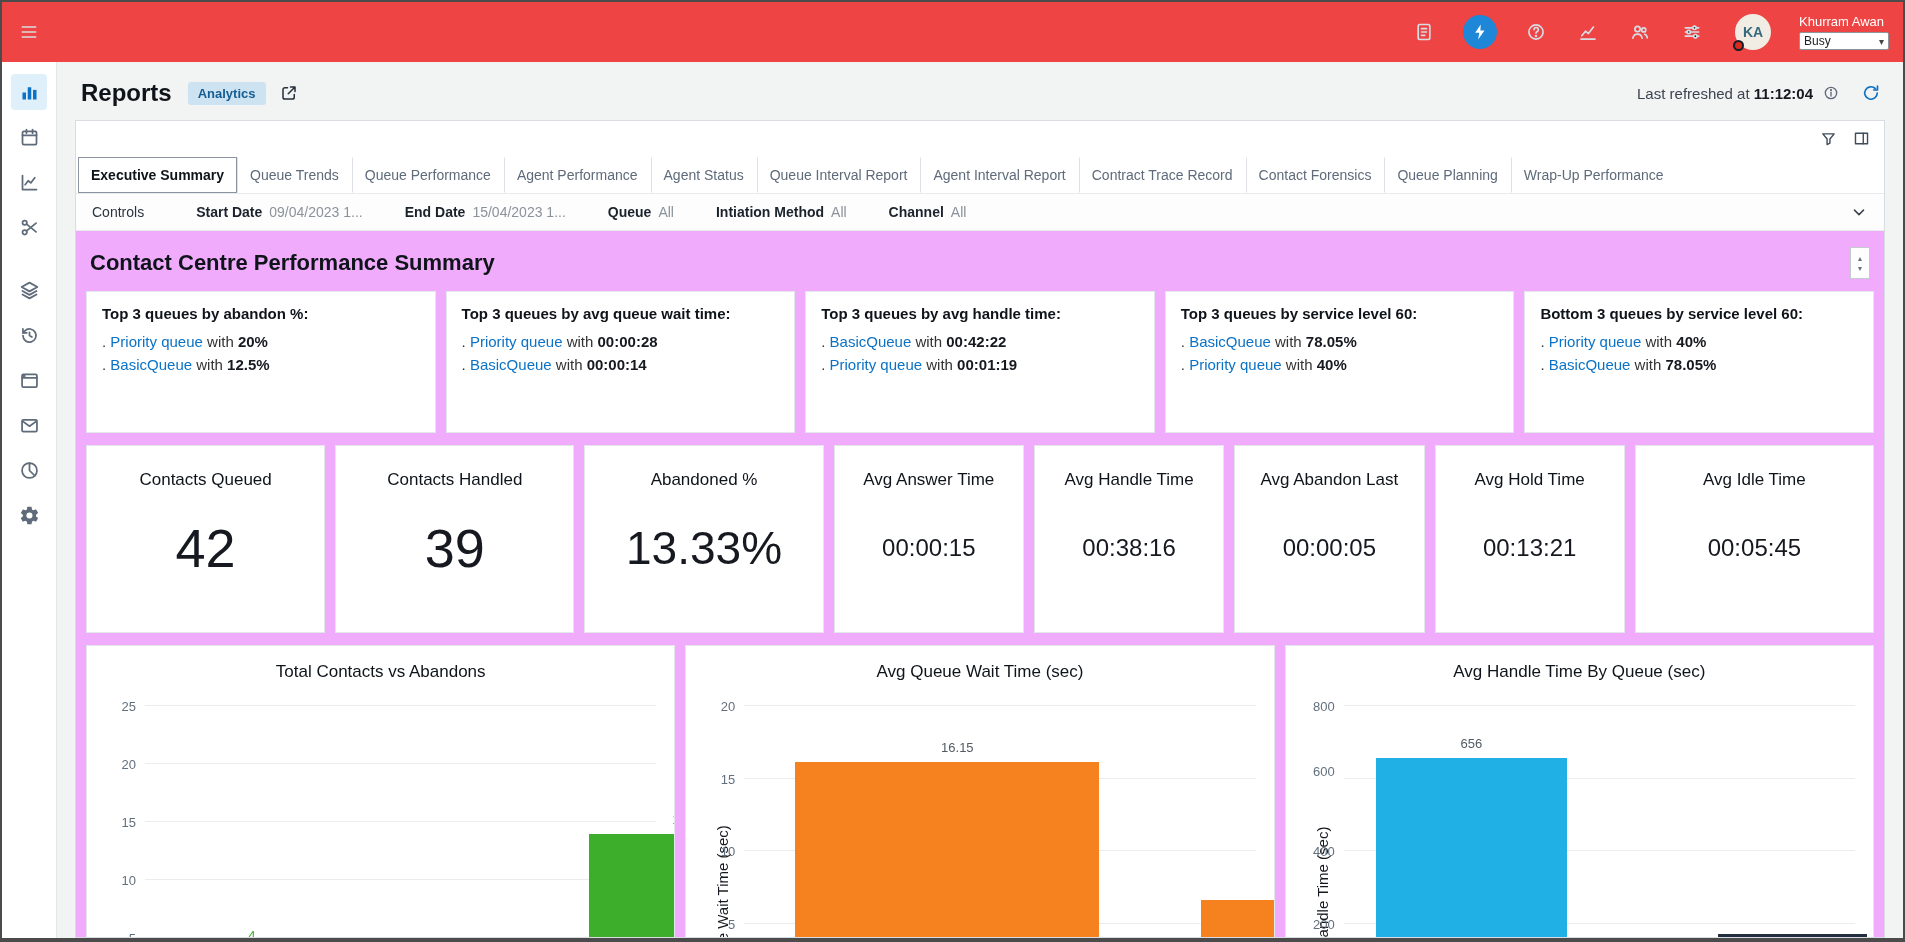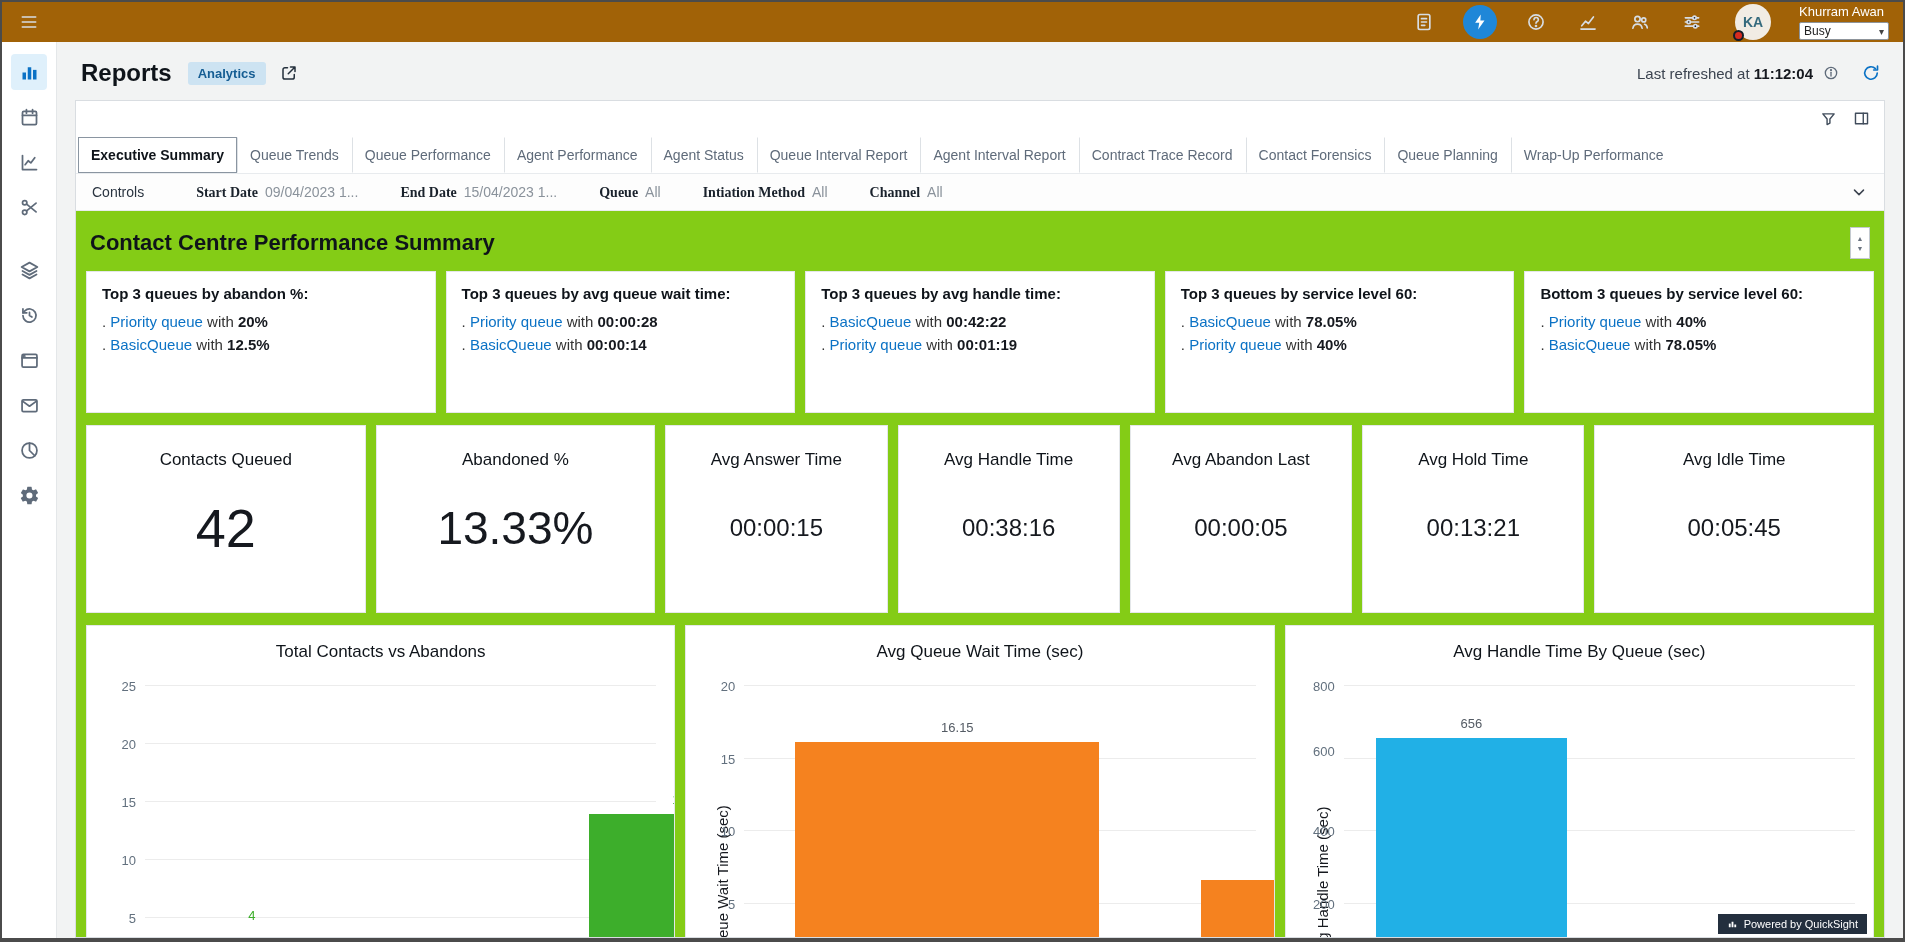--- a/index.html
+++ b/index.html
@@ -2,21 +2,21 @@
 <html><head>
 <meta charset="utf-8">
 <style>
   * { margin:0; padding:0; box-sizing:border-box; }
   html,body { width:1905px; height:942px; overflow:hidden; }
   body { font-family:"Liberation Sans","DejaVu Sans",sans-serif; background:#fff; }
   .app { width:1905px; height:942px; border:2px solid #4b4b4b; border-bottom-width:4px;
          display:flex; flex-direction:column; background:#f2f3f3; overflow:hidden; }
 
   
-  .topbar { height:40px; background:#a16207; display:flex; align-items:center; padding:0 14px; flex:none; color:#fff; }
+  .topbar { height:60px; background:#ef4444; display:flex; align-items:center; padding:0 14px; flex:none; color:#fff; }
   .tb-icon { display:inline-flex; align-items:center; justify-content:center; width:26px; height:26px;
              color:#d7dde4; cursor:pointer; background:none; border:none; }
   .tb-icon svg { width:20px; height:20px; }
   .tb-right { margin-left:auto; display:flex; align-items:center; gap:26px; }
   .bolt-active { width:34px; height:34px; border-radius:50%; background:#1f87d8; color:#fff; }
   .bolt-active svg { width:18px; height:18px; }
   .avatar { position:relative; width:36px; height:36px; border-radius:50%; background:#f1ece4; color:#356a7d;
             font-weight:700; font-size:14px; display:flex; align-items:center; justify-content:center; margin-left:4px; cursor:pointer; }
   .avatar .dot { position:absolute; left:-2px; bottom:-1px; width:11px; height:11px; border-radius:50%;
                  background:#d82b1f; border:2px solid #161d26; }
@@ -64,26 +64,26 @@
   .tabs { display:flex; align-items:flex-end; padding:0 2px; flex:none; height:38px; }
   .tab { font-size:14px; color:#5f6b7a; padding:9px 12px; cursor:pointer; white-space:nowrap; border:1px solid transparent; }
   .tab + .tab { border-left:1px solid #dde1e5; }
   .tab.active { border:1px solid #8a95a1; background:#fff; font-weight:700; color:#0f141a; }
 
   .controls { height:38px; border-top:1px solid #e8ebee; border-bottom:1px solid #e8ebee; background:#fdfdfd;
               display:flex; align-items:center; padding:0 16px; font-size:14px; flex:none; }
   .controls-label { color:#2a3440; margin-right:52px; }
   .filters-wrap { display:flex; gap:42px; }
   .ctl { cursor:pointer; white-space:nowrap; }
-  .ctl .lbl { font-weight:700; color:#1a222c;font-family:Liberation Serif, serif; }
+  .ctl .lbl { font-weight:700; color:#1a222c; }
   .ctl .val { color:#8a929b; margin-left:7px; }
   .controls .chev { margin-left:auto; color:#3c4450; display:inline-flex; cursor:pointer; }
   .controls .chev svg { width:18px; height:18px; }
 
-  .content { flex:1; background:#84cc16; padding:10px 10px 12px; min-height:0; overflow:hidden; }
+  .content { flex:1; background:#f0abfc; padding:10px 10px 12px; min-height:0; overflow:hidden; }
   .sec-head { display:flex; align-items:center; padding:6px 4px 12px; }
   .sec-title { font-size:22px; font-weight:700; color:#0f141a; }
   .spinner { margin-left:auto; width:20px; height:32px; border:1px solid #c4cad0; background:#fff;
              display:flex; flex-direction:column; align-items:center; justify-content:center;
              font-size:7px; color:#6b7480; cursor:pointer; gap:3px; }
 
   
   .insights { display:flex; gap:10px; }
   .insight-card { flex:1; background:#fff; border:1px solid #e4e7e9; height:142px; padding:13px 15px; }
   .ic-title { font-weight:700; font-size:15px; color:#0f141a; margin-bottom:9px; }
@@ -380,20 +380,24 @@
               <div class="insight-card">
                 <div class="ic-title">Bottom 3 queues by service level 60:</div>
                 <div class="ic-item">. <a>Priority queue</a> with <b>40%</b></div>
                 <div class="ic-item">. <a>BasicQueue</a> with <b>78.05%</b></div>
               </div>
             </div>
           <div class="kpis">
               <div class="kpi-card wide">
                 <div class="kpi-title">Contacts Queued</div>
                 <div class="kpi-value xl">42</div>
+              </div>
+              <div class="kpi-card wide">
+                <div class="kpi-title">Contacts Handled</div>
+                <div class="kpi-value xl">39</div>
               </div>
               <div class="kpi-card wide">
                 <div class="kpi-title">Abandoned %</div>
                 <div class="kpi-value lg">13.33%</div>
               </div>
               <div class="kpi-card">
                 <div class="kpi-title">Avg Answer Time</div>
                 <div class="kpi-value sm">00:00:15</div>
               </div>
               <div class="kpi-card">

